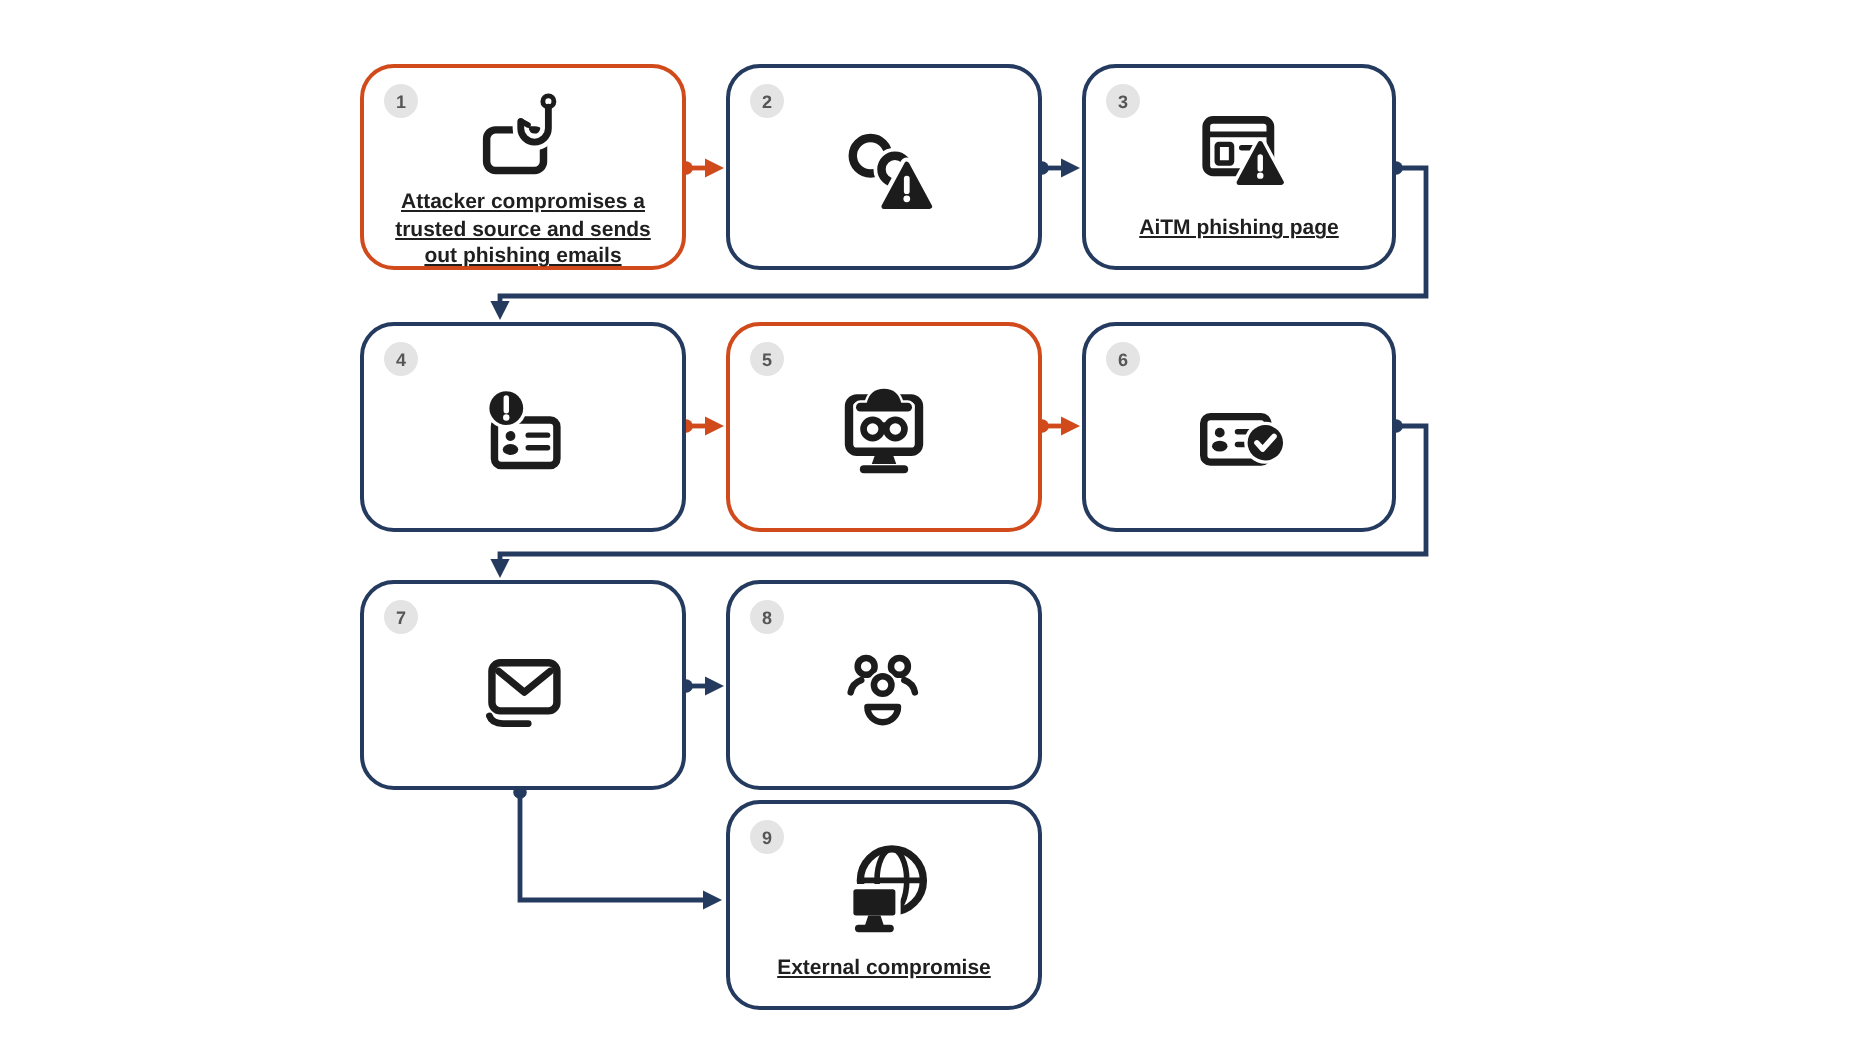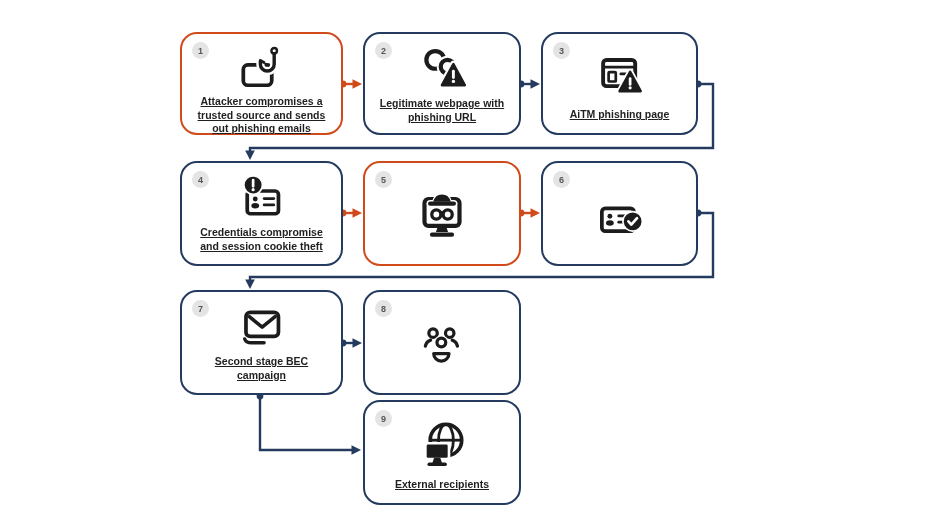--- a/index.html
+++ b/index.html
@@ -85,21 +85,20 @@
       <svg width="54" height="54" viewBox="0 0 64 64">
         <circle cx="24" cy="20" r="10.5" fill="none" stroke="#1c1c1c" stroke-width="5"></circle>
         <circle cx="38.5" cy="28" r="8" fill="none" stroke="#fff" stroke-width="9.5"></circle>
         <circle cx="38.5" cy="28" r="8" fill="none" stroke="#1c1c1c" stroke-width="5"></circle>
         <path d="M45.5 25 L59 50 H32 Z" fill="#fff" stroke="#fff" stroke-width="8" stroke-linejoin="round"></path>
         <path d="M45.5 25 L59 50 H32 Z" fill="#1c1c1c" stroke="#1c1c1c" stroke-width="3" stroke-linejoin="round"></path>
         <line x1="45.5" y1="33.5" x2="45.5" y2="41" stroke="#fff" stroke-width="3.4" stroke-linecap="round"></line>
         <circle cx="45.5" cy="45.5" r="2" fill="#fff"></circle>
       </svg>
     </div>
-    <div class="label">Legitimate webpage with phishing URL</div>
   </div>
 
   <div class="box" style="left:541px;top:32px;width:157px;height:103px;">
     <span class="badge">3</span>
     <div class="icon-wrap">
       <svg width="54" height="54" viewBox="0 0 64 64">
         <rect x="12" y="13" width="38" height="31" rx="4" fill="none" stroke="#1c1c1c" stroke-width="4.6"></rect>
         <line x1="12" y1="21.5" x2="50" y2="21.5" stroke="#1c1c1c" stroke-width="3.4"></line>
         <rect x="18.5" y="27.5" width="8.5" height="11" rx="1" fill="none" stroke="#1c1c1c" stroke-width="3.2"></rect>
         <line x1="33" y1="29.5" x2="44" y2="29.5" stroke="#1c1c1c" stroke-width="3.2" stroke-linecap="round"></line>
@@ -120,21 +119,20 @@
         <circle cx="24" cy="32" r="2.9" fill="#1c1c1c"></circle>
         <ellipse cx="24" cy="40" rx="4.6" ry="3.2" fill="#1c1c1c"></ellipse>
         <line x1="34.5" y1="31.5" x2="46" y2="31.5" stroke="#1c1c1c" stroke-width="3.2" stroke-linecap="round"></line>
         <line x1="34.5" y1="39" x2="46" y2="39" stroke="#1c1c1c" stroke-width="3.2" stroke-linecap="round"></line>
         <circle cx="21.5" cy="15.5" r="12" fill="#fff"></circle>
         <circle cx="21.5" cy="15.5" r="10" fill="#1c1c1c"></circle>
         <line x1="21.5" y1="9.5" x2="21.5" y2="17" stroke="#fff" stroke-width="3.2" stroke-linecap="round"></line>
         <circle cx="21.5" cy="21" r="1.9" fill="#fff"></circle>
       </svg>
     </div>
-    <div class="label">Credentials compromise and session cookie theft</div>
   </div>
 
   <div class="box orange" style="left:363px;top:161px;width:158px;height:105px;">
     <span class="badge">5</span>
     <div class="icon-wrap">
       <svg width="56" height="56" viewBox="0 0 64 64">
         <rect x="12" y="10.5" width="40" height="30.5" rx="4.5" fill="none" stroke="#1c1c1c" stroke-width="4.8"></rect>
         <g fill="#1c1c1c" stroke="#fff" stroke-width="3" stroke-linejoin="round">
           <path d="M22 14 q2 -9 10 -9 q8 0 10 9 z"></path>
           <rect x="16" y="13" width="32" height="5" rx="2.5"></rect>
@@ -168,21 +166,20 @@
 
   <div class="box" style="left:180px;top:290px;width:163px;height:105px;">
     <span class="badge">7</span>
     <div class="icon-wrap">
       <svg width="54" height="54" viewBox="0 0 64 64">
         <path d="M11.5 45 q1.5 4.5 8 4.5 h15" fill="none" stroke="#1c1c1c" stroke-width="4" stroke-linecap="round"></path>
         <rect x="13" y="13.5" width="38.5" height="28.5" rx="5" fill="#fff" stroke="#1c1c1c" stroke-width="4.4"></rect>
         <path d="M17 18.5 L32.2 31 L47.5 18.5" fill="none" stroke="#1c1c1c" stroke-width="4.2" stroke-linecap="round" stroke-linejoin="round"></path>
       </svg>
     </div>
-    <div class="label">Second stage BEC campaign</div>
   </div>
 
   <div class="box" style="left:363px;top:290px;width:158px;height:105px;">
     <span class="badge">8</span>
     <div class="icon-wrap">
       <svg width="52" height="52" viewBox="0 0 64 64">
         <g fill="none" stroke="#1c1c1c" stroke-width="4" stroke-linecap="round">
           <circle cx="21" cy="15" r="5.2"></circle>
           <circle cx="41.5" cy="15" r="5.2"></circle>
           <path d="M11.5 31 a10 10 0 0 1 6.5 -7.5"></path>
@@ -201,16 +198,16 @@
       <svg width="56" height="56" viewBox="0 0 64 64">
         <circle cx="36.5" cy="26.5" r="18" fill="none" stroke="#1c1c1c" stroke-width="4.2"></circle>
         <ellipse cx="36.5" cy="26.5" rx="8.5" ry="18" fill="none" stroke="#1c1c1c" stroke-width="3.2"></ellipse>
         <line x1="18.5" y1="26.5" x2="54.5" y2="26.5" stroke="#1c1c1c" stroke-width="3.2"></line>
         <rect x="11.5" y="28.5" width="30" height="21" rx="3" fill="#fff"></rect>
         <rect x="14.5" y="31.5" width="24" height="15" rx="1.5" fill="#1c1c1c"></rect>
         <path d="M23 46.5 h7 l2 6 h-11 z" fill="#1c1c1c"></path>
         <line x1="17.5" y1="54" x2="35.5" y2="54" stroke="#1c1c1c" stroke-width="4.2" stroke-linecap="round"></line>
       </svg>
     </div>
-    <div class="label">External recipients</div>
+    <div class="label">External compromise</div>
   </div>
 
 </div>
 
 </body></html>

